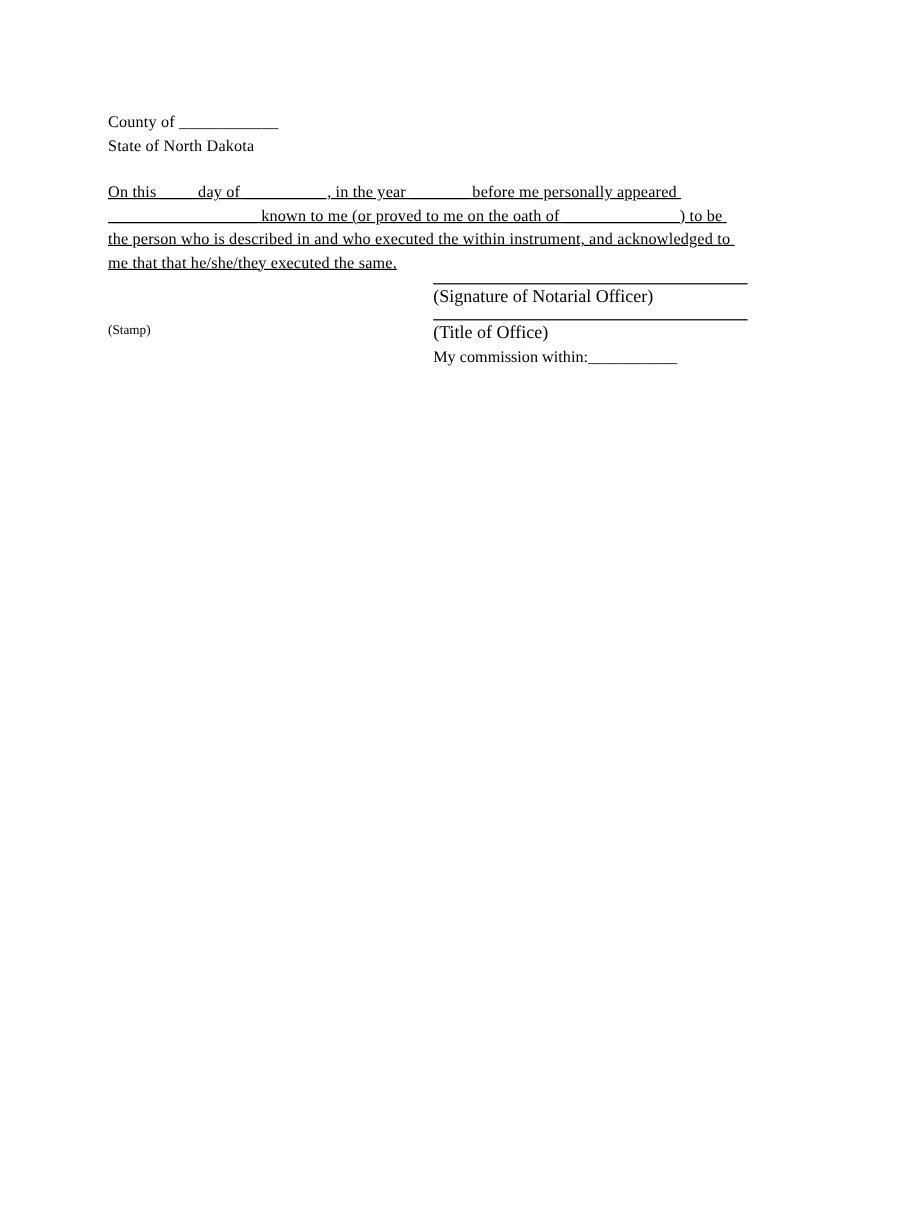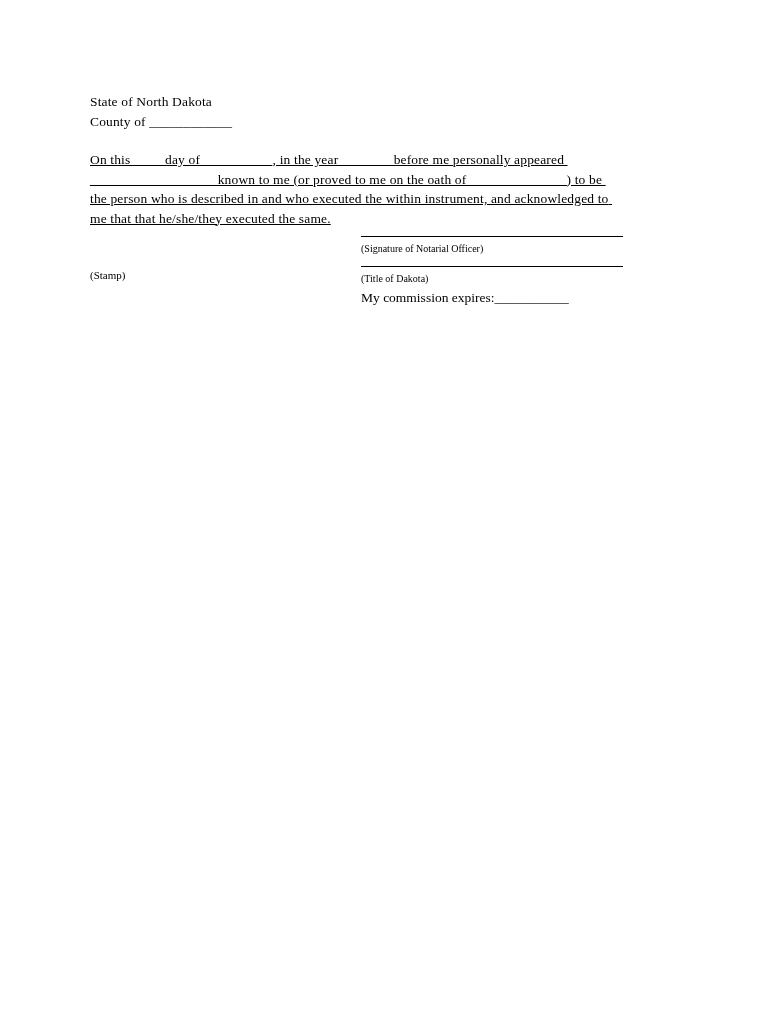--- a/index.html
+++ b/index.html
@@ -71,58 +71,58 @@
     width: 262px;
     margin: 0;
   }
   .rule-1 {
     margin-top: 8px;
   }
   .rule-2 {
     margin-top: 7px;
   }
   .sig-caption {
-    font-size: 10px;
+    font-size: 15px;
     line-height: 19.5px;
     padding-top: 2px;
   }
   .commission {
     font-size: 13.5px;
     line-height: 19.5px;
   }
 </style>
 </head>
 <body>
 
 <div class="page">
 
   <div class="doc-body">
 
     <div class="block-venue">
+      <div class="line">County of ____________</div>
       <div class="line">State of North Dakota</div>
-      <div class="line">County of ____________</div>
     </div>
 
     <div class="spacer-1"></div>
 
     <div class="line paragraph">On this ____ day of __________, in the year _______ before me personally appeared __________________ known to me (or proved to me on the oath of ______________) to be the person who is described in and who executed the within instrument, and acknowledged to me that that he/she/they executed the same.</div>
 
   </div>
 
   <div class="signature-zone">
 
     <div class="stamp-label">(Stamp)</div>
 
     <div class="sig-col">
 
       <div class="rule rule-1"></div>
       <div class="sig-caption">(Signature of Notarial Officer)</div>
 
       <div class="rule rule-2"></div>
-      <div class="sig-caption">(Title of Dakota)</div>
+      <div class="sig-caption">(Title of Office)</div>
 
-      <div class="commission">My commission expires:___________</div>
+      <div class="commission">My commission within:___________</div>
 
     </div>
 
   </div>
 
 </div>
 
 </body></html>

